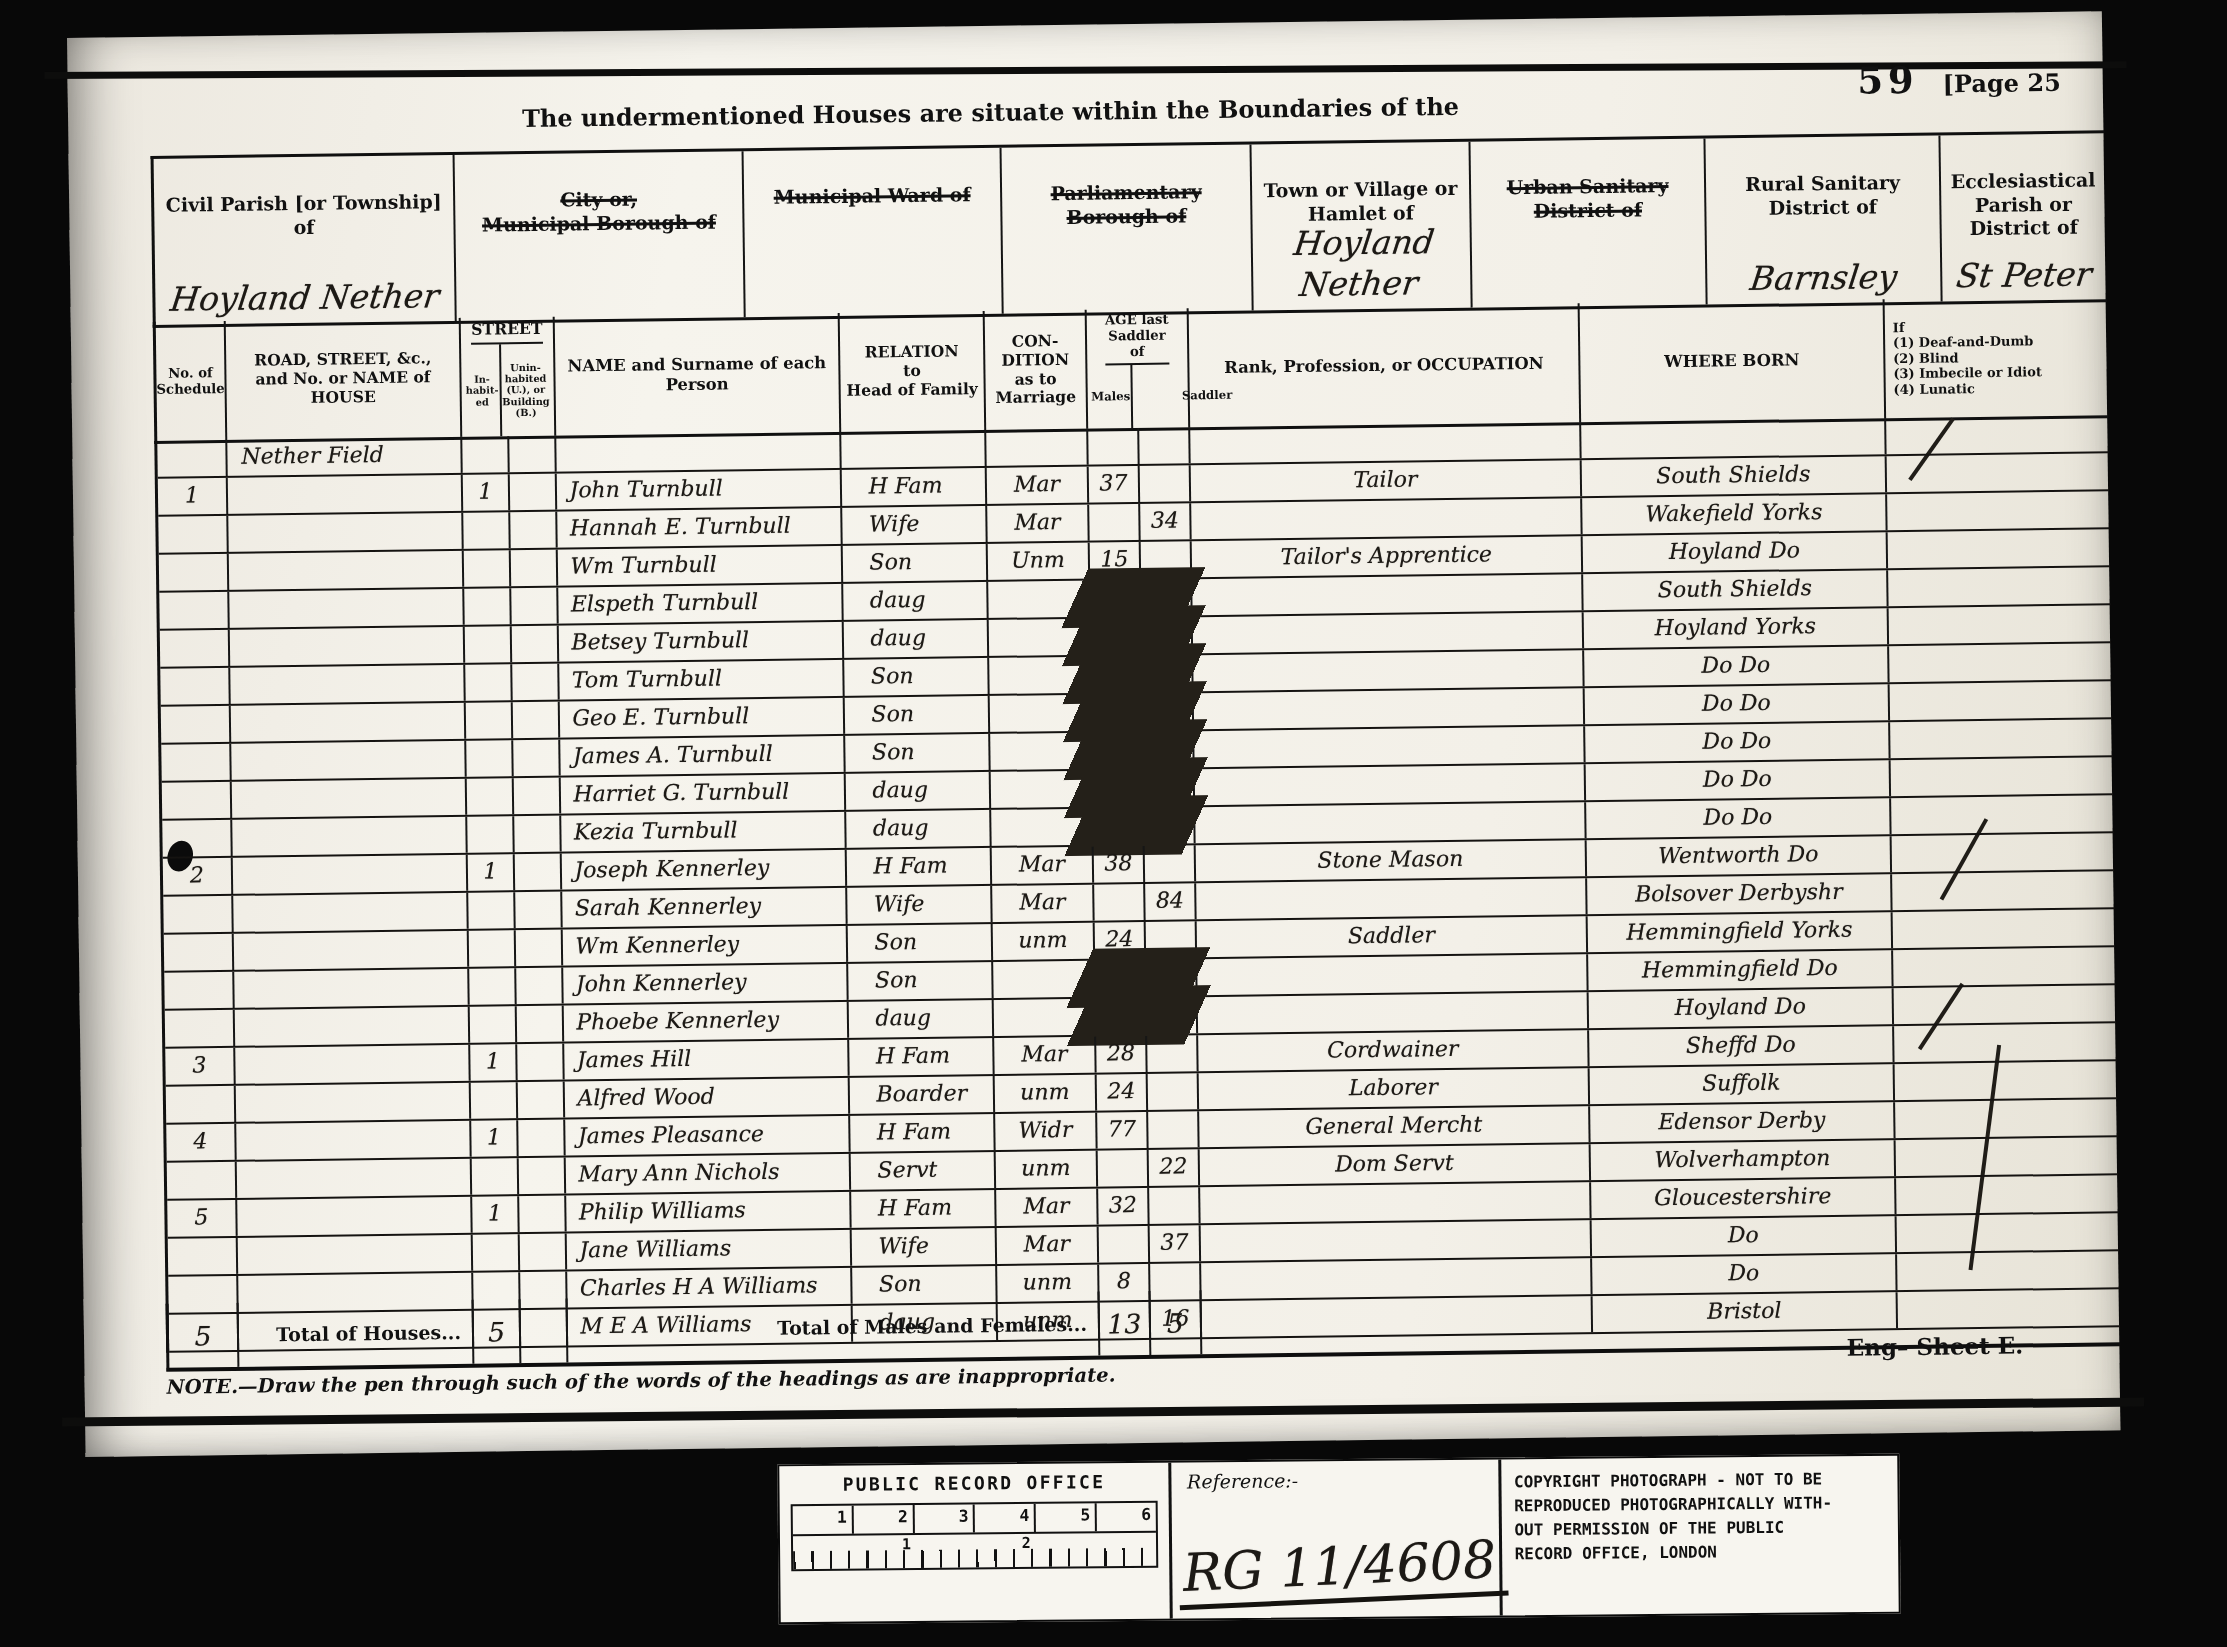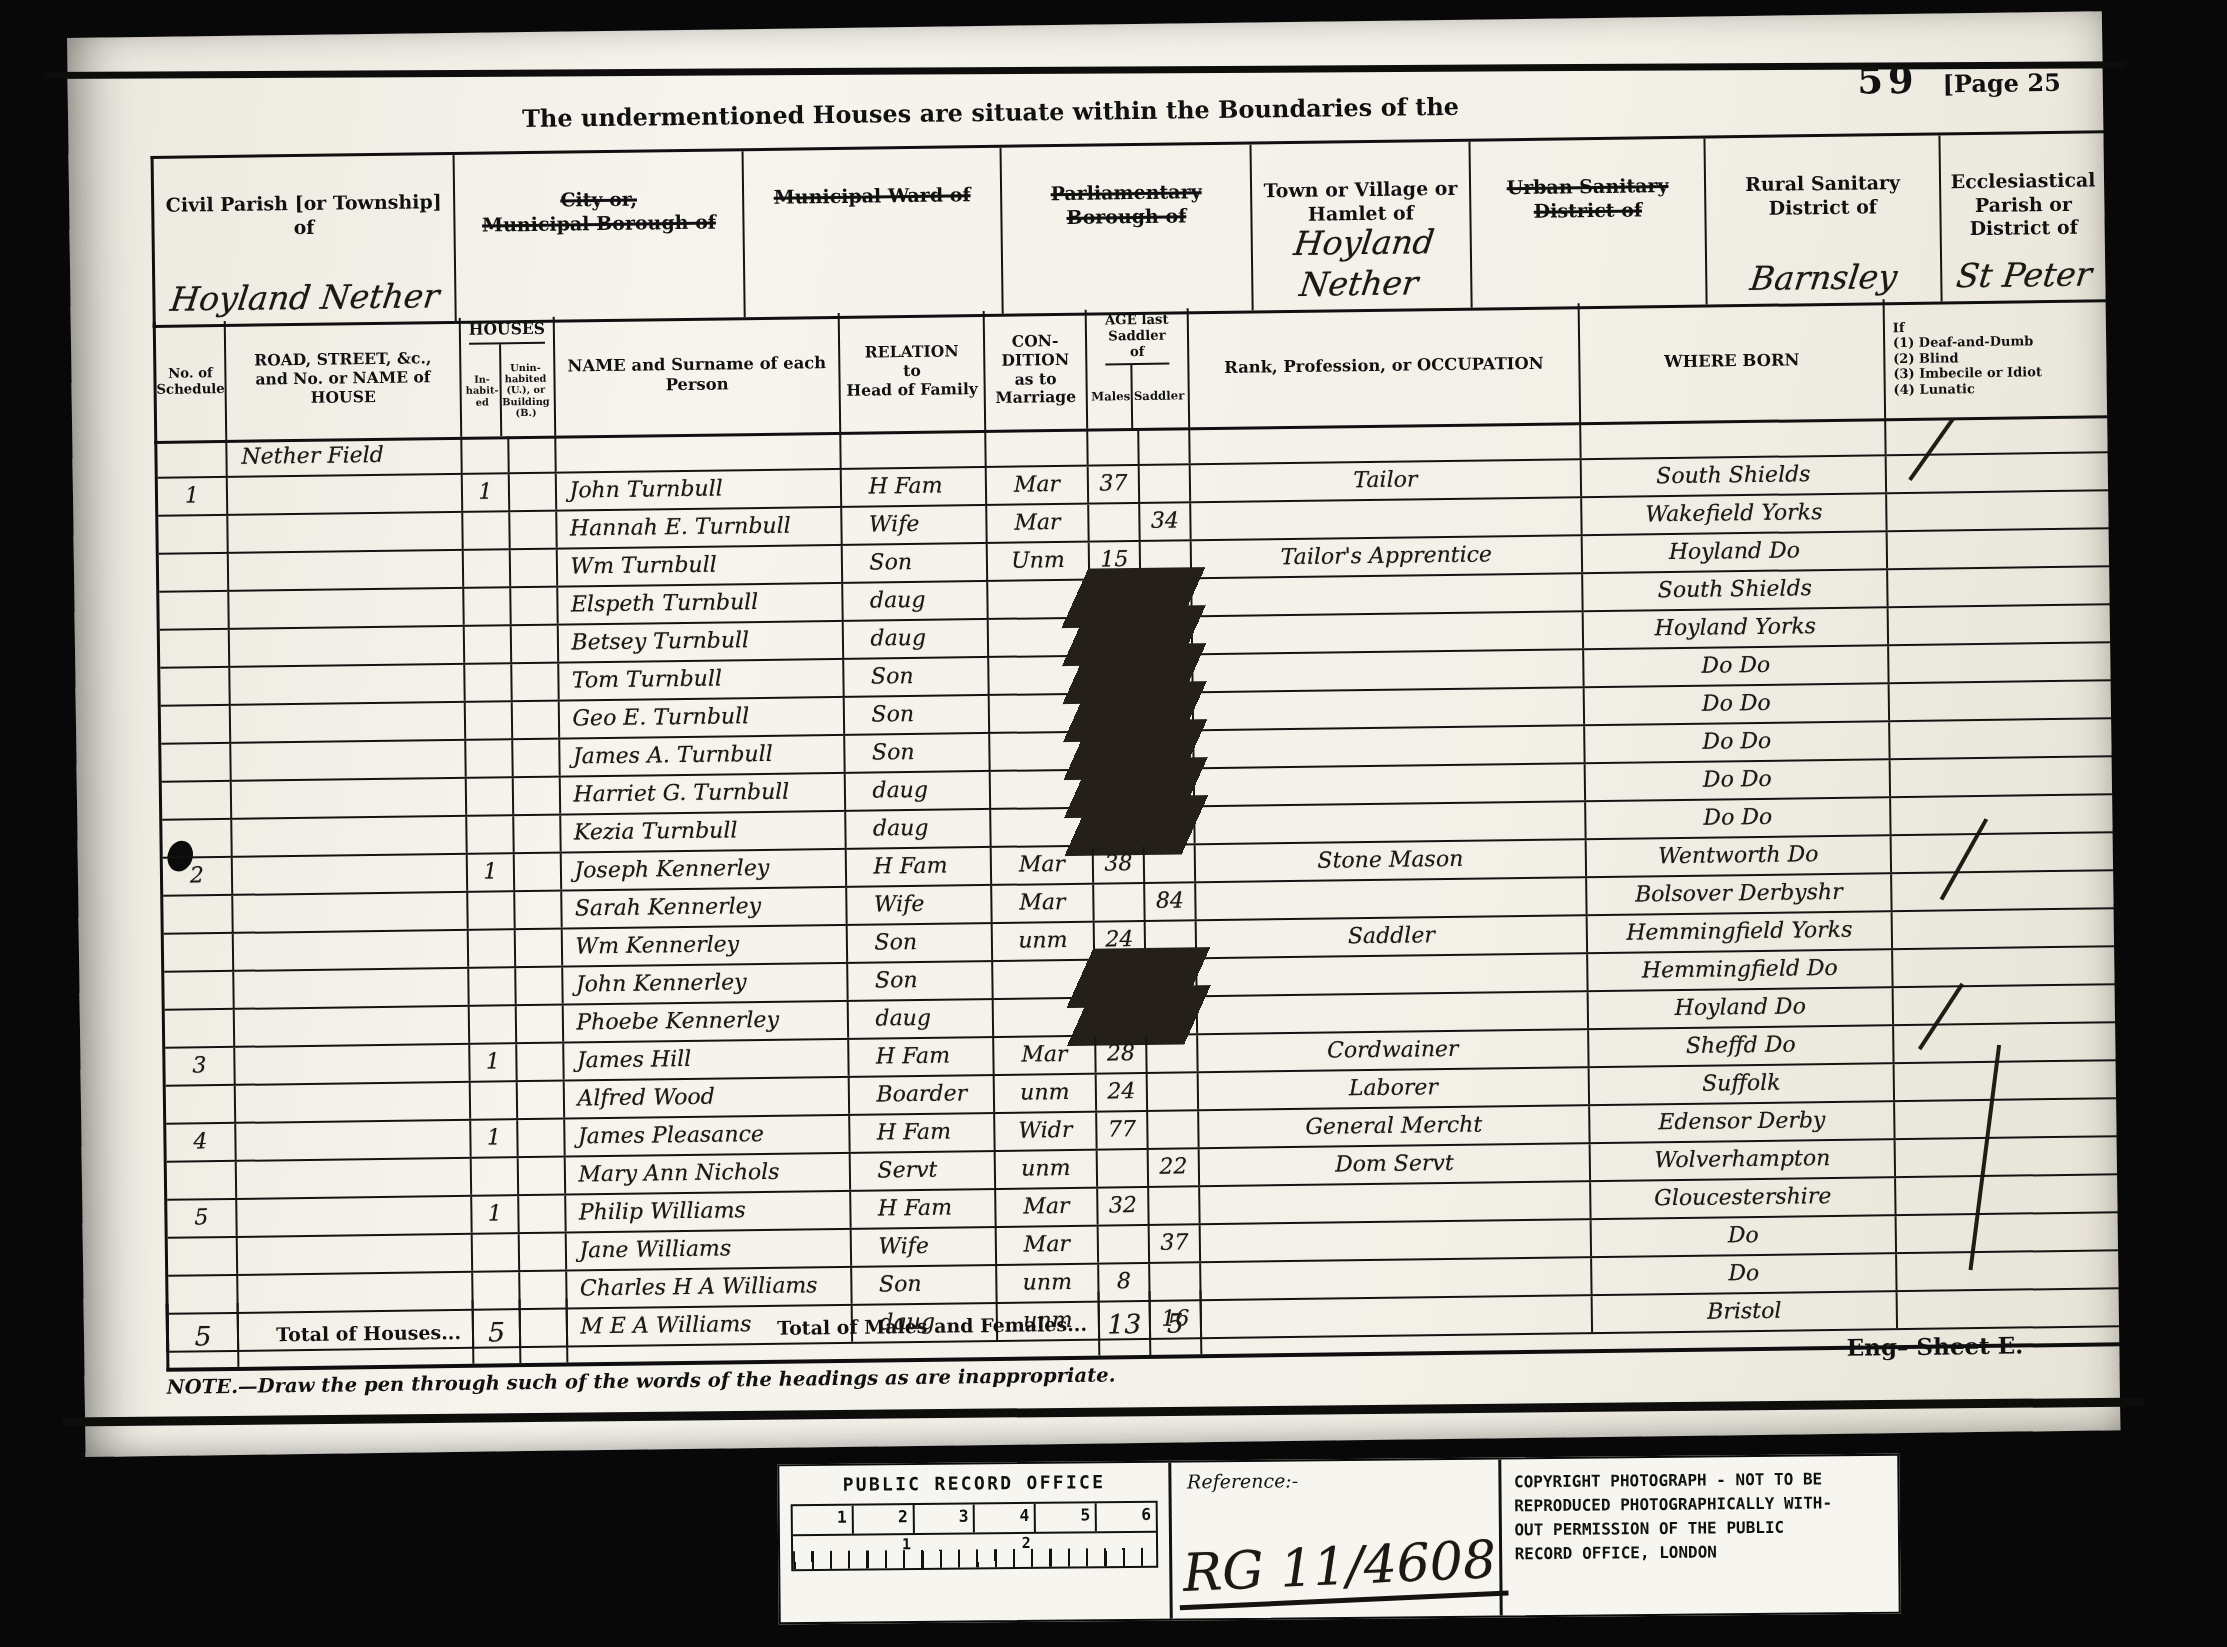--- a/index.html
+++ b/index.html
@@ -39,21 +39,21 @@
       display:flex;align-items:center;justify-content:center;line-height:1.2;position:relative;}
   .th-sub{display:flex;flex-direction:column;}
   .th-sub .cap{border-bottom:2.3px solid #141414;padding:3.1px 0;font-size:15.6px;}
   .th-sub .subs{flex:1;display:flex;}
   .th-sub .subs>div{flex:1;display:flex;align-items:center;justify-content:center;
                     border-right:2.3px solid #141414;font-size:9.8px;white-space:pre-line;line-height:1.15;padding:1.6px 0.8px;}
   .th-sub .subs>div:last-child{border-right:none;}
   .th-sched{font-size:13.3px;} .th-road{font-size:15.6px;} .th-name{font-size:16.4px;}
   .th-rel{font-size:15.6px;} .th-cond{font-size:15.6px;} .th-occ{font-size:16.4px;} .th-born{font-size:16.4px;}
   .th-inf{font-size:13px;text-align:left;justify-content:flex-start;padding-left:7.8px;}
-  .age-subs>div{font-size:11.7px !important;}
+  .age-subs>div{font-size:11.7px !important;margin-left:48px;}
   .tbody{position:absolute;left:82px;top:404px;width:1951px;border-left:3.9px solid #101010;}
   .row{display:grid;grid-template-columns:70px 235px 47px 47px 285px 145px 102px 51px 51px 391px 305px 1fr;
        height:36px;border-bottom:2.3px solid #151311;position:relative;}
   .cell{border-right:2.3px solid #161616;font-size:22px;line-height:34px;overflow:visible;white-space:nowrap;}
   .c-sched,.c-inhab,.c-uninhab,.c-agem,.c-agef,.c-cond,.c-born{text-align:center;}
   .c-road{padding-left:14px;} .c-name{padding-left:12.5px;} .c-rel{padding-left:26.6px;} .c-occ{text-align:center;}
   .cell.small{font-size:16.4px;}
   .c-cond.slash::after{content:"";position:absolute;left:11px;right:14px;top:-12.5px;bottom:-11px;
        background:linear-gradient(115deg,transparent 47%,#242019 47%,#242019 53%,transparent 53%);}
   
@@ -139,21 +139,21 @@
         <div class="hdr-val hw">St Peter</div>
       </div>
     </div>
 
     <div class="thead">
       <div class="th th-sched">No. of
 Schedule</div>
       <div class="th th-road">ROAD, STREET, &amp;c.,
 and No. or NAME of HOUSE</div>
       <div class="th th-sub">
-        <div class="cap">HOUSES</div>
+        <div class="cap">STREET</div>
         <div class="subs">
           <div>In-
 habit-
 ed</div>
           <div>Unin-
 habited
 (U.), or
 Building
 (B.)</div>
         </div>

